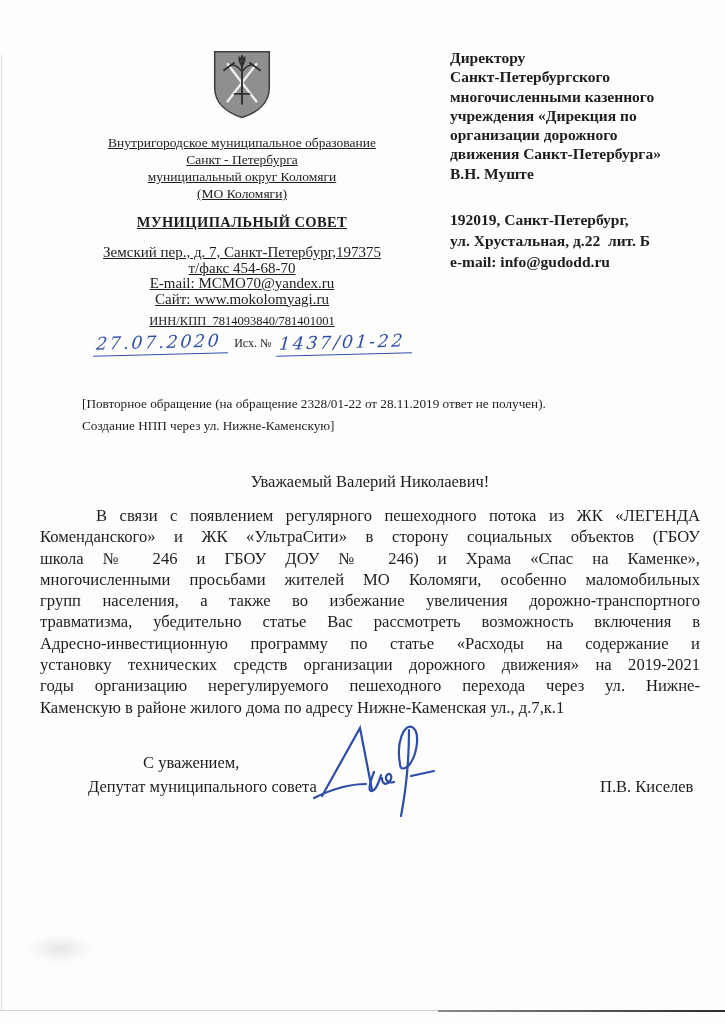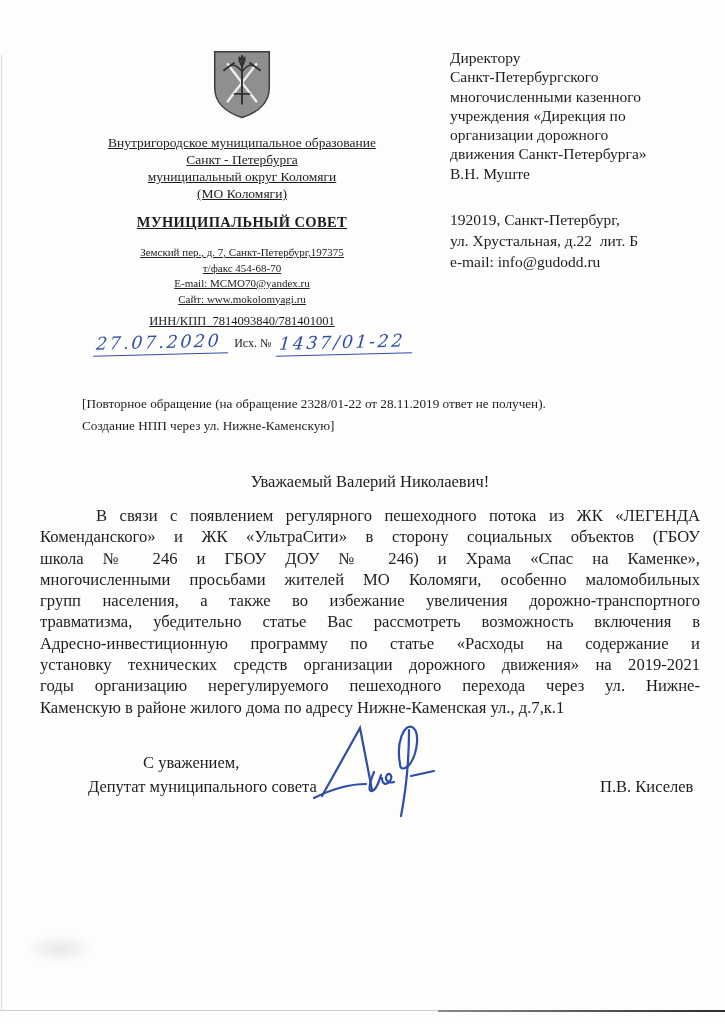--- a/index.html
+++ b/index.html
@@ -15,35 +15,35 @@
     background:#fdfdfc;
     font-family:"Liberation Serif", serif;
     color:var(--txt);
     overflow:hidden;
   }
   
   .letterhead{position:absolute;left:72px;top:48px;width:340px;text-align:center;text-decoration:underline;}
   .arms{width:62px;height:72px;margin:0 auto;display:block;}
   .org-block{margin-top:14px;font-size:13.5px;line-height:17px;}
   .council{margin-top:12px;font-size:14.5px;font-weight:bold;letter-spacing:.4px;}
-  .contacts{margin-top:14px;font-size:11px;line-height:15.5px;}
+  .contacts{margin-top:14px;font-size:15px;line-height:15.5px;}
   .inn{margin-top:7px;font-size:12.5px;white-space:pre;}
   
   .outgoing-row{position:absolute;left:94px;top:332px;display:flex;align-items:flex-end;gap:5px;}
   .hand{
     font-family:"DejaVu Serif", serif;font-style:italic;
     color:var(--ink);font-size:17.5px;letter-spacing:2.5px;
     border-bottom:1.6px solid var(--ink);
     padding:0 8px 2px 2px;
     display:inline-block;transform:rotate(-1.5deg) skewX(-6deg);
   }
   .outgoing-label{font-size:12px;padding-bottom:4px;color:var(--txt);}
   
   .recipient{position:absolute;left:450px;top:48px;font-size:15.5px;line-height:19.3px;}
-  .recipient div, .recipient-address div{white-space:pre;}
+  .recipient div, .recipient-address div{white-space:pre;font-weight:bold;}
   .recipient-address{position:absolute;left:450px;top:210px;font-size:15.5px;line-height:20.8px;}
   
   .note{position:absolute;left:82px;top:393px;font-size:13.2px;line-height:21.5px;}
   
   .salutation{position:absolute;left:40px;top:472px;width:660px;text-align:center;font-size:16.5px;}
   .body-block{position:absolute;left:40px;top:505px;width:660px;font-size:16.6px;line-height:21.3px;}
   .body-line{text-align:justify;text-align-last:justify;}
   .body-line.first{text-indent:56px;}
   .body-line.last{text-align-last:left;}
   

